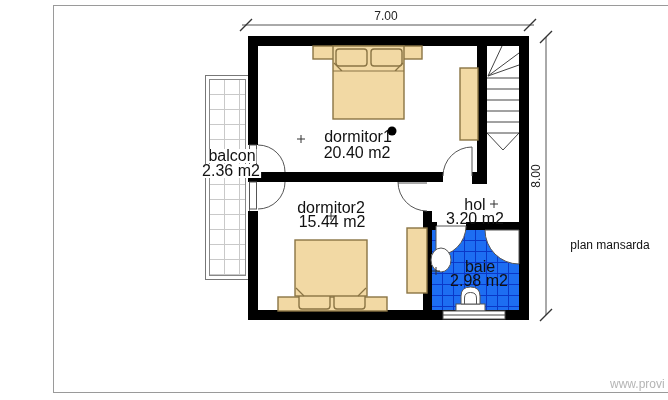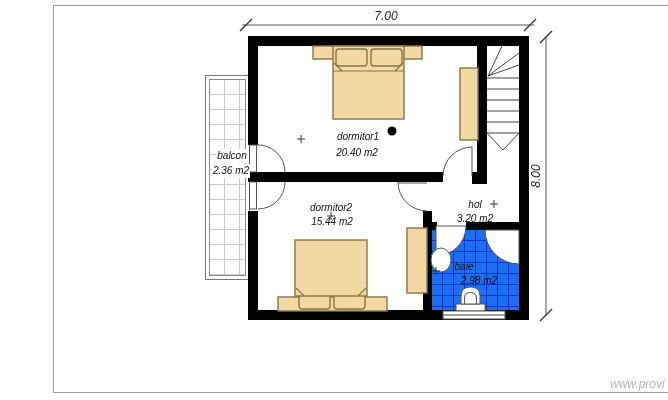--- a/index.html
+++ b/index.html
@@ -1,18 +1,18 @@
 <!DOCTYPE html>
 <html style="--wall: #000000; --furniture: #f2d9a4; --furniture-border: #8a7444; --tile: #1d6ef2; --tile-grid: #0a38c8; --line: #555555; --watermark: #b5b5b5; --frame: #9a9a9a;"><head>
 <meta charset="utf-8">
 <style>
   html,body{margin:0;padding:0;background:#fff;}
   #canvas{
     position:relative;width:668px;height:400px;background:#fff;
-    overflow:hidden;font-family:"Liberation Sans",sans-serif;font-style:italic;
+    overflow:hidden;font-family:"Liberation Sans",sans-serif;
   }
   #frame{
     position:absolute;left:53px;top:5px;width:620px;height:386px;
     border:1px solid var(--frame,#9a9a9a);
   }
   #svg-plan{position:absolute;left:0;top:0;}
   .wall{fill:var(--wall,#000);}
   .thin{stroke:#555;fill:none;stroke-width:1;}
   .fixture{fill:#fff;stroke:#555;stroke-width:1;}
   .stair{stroke:#444;fill:none;stroke-width:1;}
@@ -34,21 +34,21 @@
     border:1px solid #777;background:#fff;
   }
   #balcony .rail-inner{
     position:absolute;left:3px;top:3px;right:3px;bottom:3px;
     border:1px solid #888;
     background-image:
       repeating-linear-gradient(to right,transparent 0 14px,#c9c9c9 14px 15px),
       repeating-linear-gradient(to bottom,transparent 0 14px,#c9c9c9 14px 15px);
   }
   .lbl{
-    position:absolute;font-size:10px;line-height:14px;color:#111;
+    position:absolute;font-size:16px;line-height:14px;color:#111;
     white-space:nowrap;transform:translateX(-50%);text-align:center;
   }
   .chip{background:#fff;padding:0 1px;}
   #dim-width-label{position:absolute;left:386px;top:9px;transform:translateX(-50%);font-size:12px;color:#222;}
   #dim-height-label{
     position:absolute;left:512px;top:169px;width:48px;height:14px;text-align:center;
     font-size:12px;color:#222;transform:rotate(-90deg);
   }
   #plan-title{position:absolute;left:610px;top:238px;transform:translateX(-50%);font-size:12px;color:#111;white-space:nowrap;}
   #watermark{position:absolute;left:610px;top:377px;font-size:12px;color:var(--watermark,#b5b5b5);white-space:nowrap;text-align:right;}
@@ -181,22 +181,23 @@
 
   <div class="lbl" style="left:358px;top:130px;">dormitor1</div>
   <div class="lbl" style="left:357px;top:146px;">20.40 m2</div>
 
   <div class="lbl" style="left:331px;top:201px;">dormitor2</div>
   <div class="lbl" style="left:332px;top:215px;">15.44 m2</div>
 
   <div class="lbl" style="left:475px;top:198px;text-align:right;">hol</div>
   <div class="lbl" style="left:475px;top:212px;">3.20 m2</div>
 
-  <div class="lbl" style="left:464px;top:260px;">baie</div>
+  <div class="lbl" style="left:480px;top:260px;">baie</div>
   <div class="lbl" style="left:479px;top:274px;">2.98 m2</div>
 
   <div class="lbl chip" style="left:232px;top:149px;text-align:center;">balcon</div>
   <div class="lbl chip" style="left:231px;top:164px;">2.36 m2</div>
 
+  <div id="plan-title">plan mansarda</div>
 
   <div id="watermark">www.provi</div>
 
 </div>
 
 </body></html>

